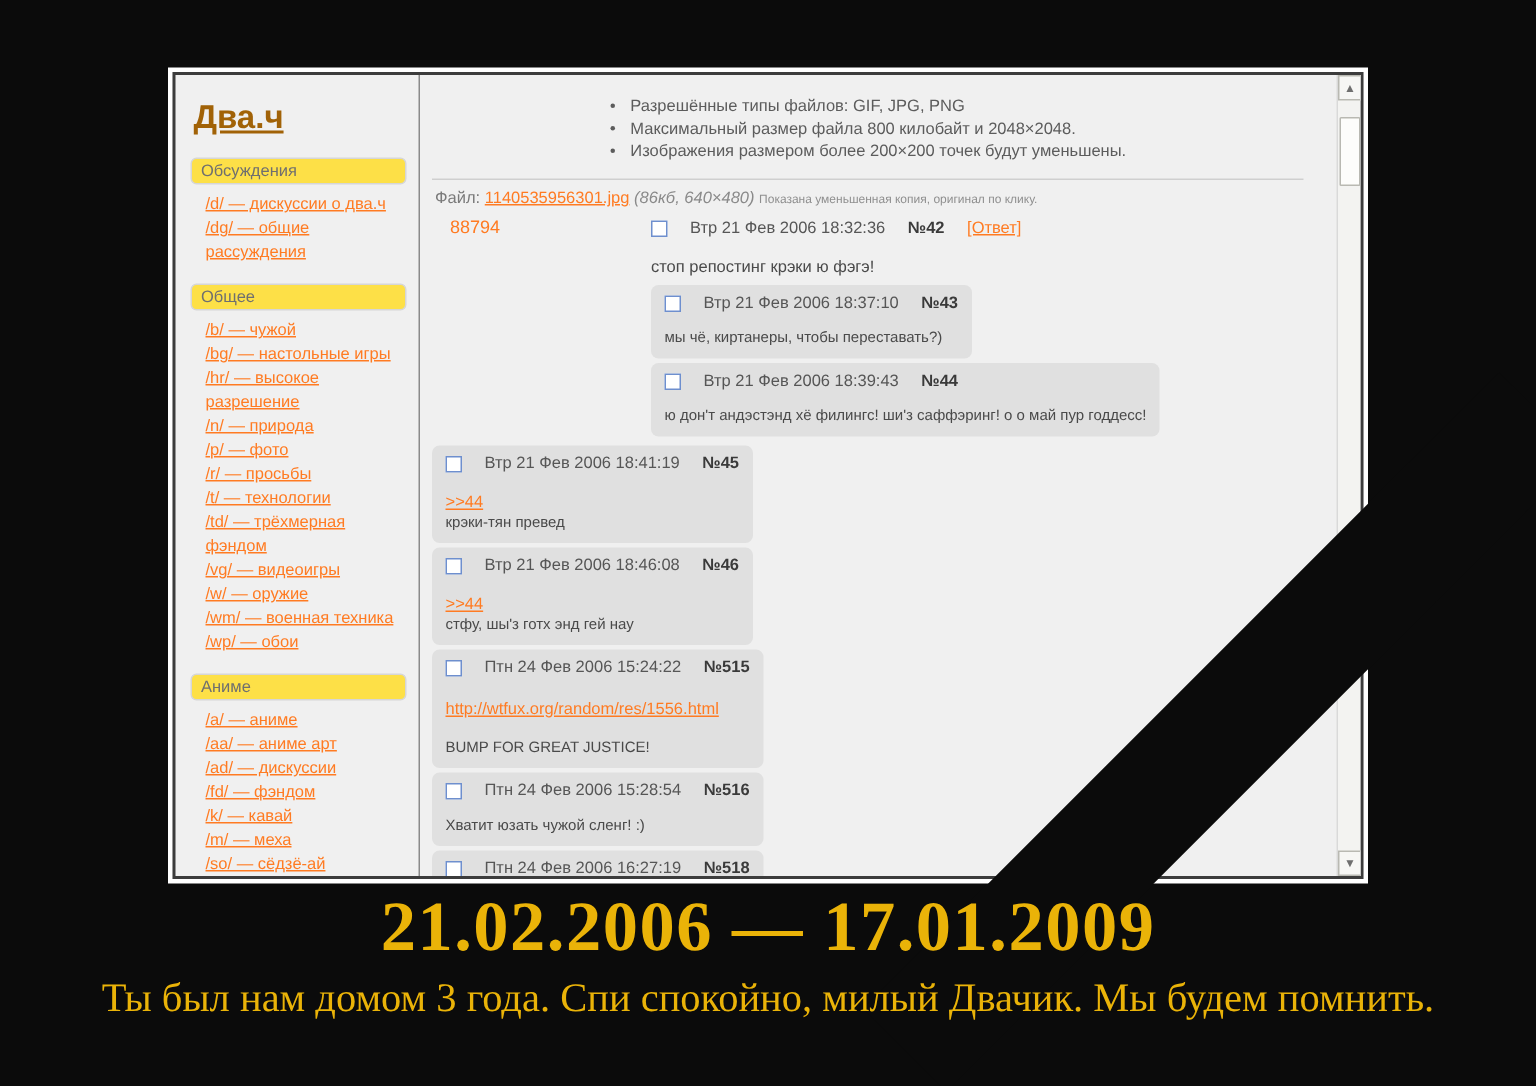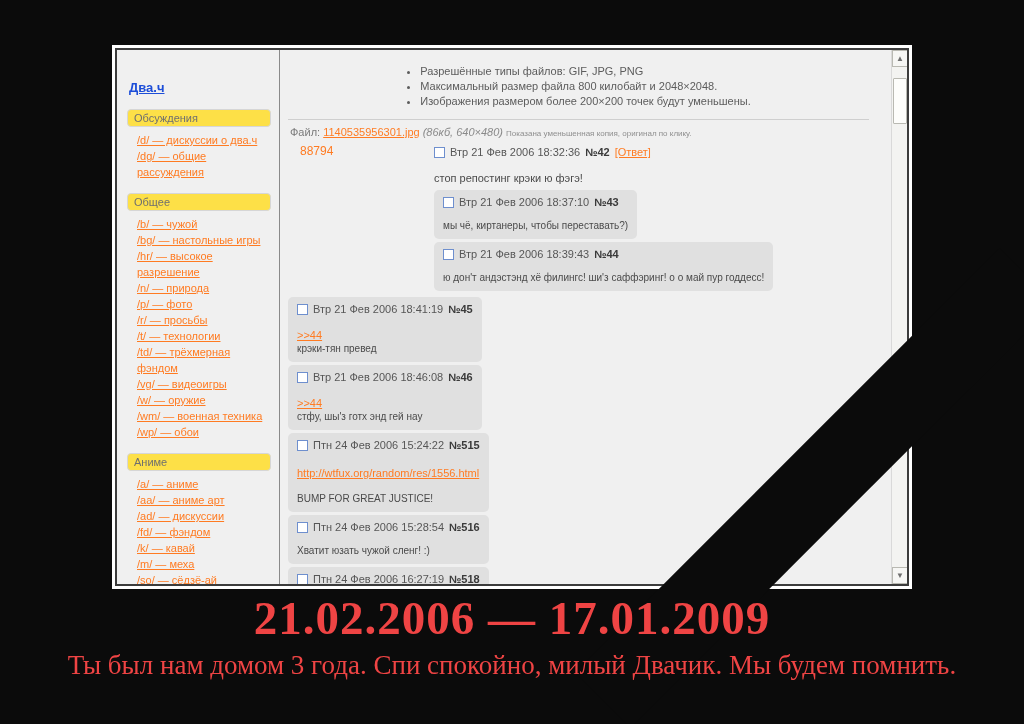--- a/index.html
+++ b/index.html
@@ -8,22 +8,22 @@
            font-family:"Liberation Sans", sans-serif; }
 
   
   .frame { position:absolute; left:112px; top:45px; width:800px; height:544px;
            background:#fff; padding:3px; z-index:1; }
   .frame-inner { width:100%; height:100%; border:2px solid #3c3c3c; background:#f0f0f0;
                  display:flex; overflow:hidden; }
 
   
   .sidebar { width:163px; border-right:1px solid #8a8a8a; padding:10px 8px 0 10px; flex:none; }
-  .logo { display:inline-block; color:#1d4ed8; font-weight:bold; font-size:13px;
-          text-decoration:underline; margin:20px 0 14px 2px; cursor:pointer; }
+  .logo { display:inline-block; color:#a16207; font-weight:bold; font-size:22px;
+          text-decoration:underline; margin:5px 0 14px 2px; cursor:pointer; }
   .section { margin-bottom:13px; }
   .section-pill { background:#fde047; border:1px solid #d6d6d6; border-radius:4px;
                   color:#6f6f6f; font-size:11px; padding:2px 6px; margin-bottom:5px; }
   .board-link { display:block; color:#ff7b22; font-size:11px; line-height:16px;
                 text-decoration:underline; margin-left:10px; cursor:pointer; }
 
   
   .content { flex:1; position:relative; padding:6px 22px 0 8px; overflow:hidden; }
   .rules { display:table; margin:8px auto 10px auto; color:#5c5c5c; font-size:11px;
            line-height:15px; list-style:disc; padding-left:14px; }
@@ -33,21 +33,21 @@
   .filerow .flabel { color:#7a7a7a; }
   .filerow a { color:#ff7b22; text-decoration:underline; cursor:pointer; }
   .filerow .fmeta { font-style:italic; color:#8a8a8a; }
   .filerow .fnote { font-size:8px; color:#8f8f8f; }
 
   .oprow { overflow:hidden; }
   .thumb { float:left; width:140px; padding:6px 0 0 12px; color:#ff7b22; font-size:12px;
            text-decoration:none; cursor:pointer; }
   .opcol { margin-left:146px; }
 
-  .post-header { display:flex; align-items:center; gap:5px; font-size:11px; color:#565656; }
+  .post-header { display:flex; align-items:center; gap:15px; font-size:11px; color:#565656; }
   .checkbox { width:11px; height:11px; background:#fff; border:1px solid #6e8fce;
               display:inline-block; flex:none; cursor:pointer; }
   .pdate { color:#565656; }
   .pnum { font-weight:bold; color:#3a3a3a; }
   .reply-link { color:#ff7b22; text-decoration:underline; cursor:pointer; }
   .op-header { margin-top:8px; }
   .op-text { font-size:11px; color:#4a4a4a; margin:14px 0 6px 0; }
 
   .bubble { display:table; background:#e0e0e0; border-radius:5px; padding:6px 9px 8px 9px;
             margin:3px 0; }
@@ -68,21 +68,21 @@
   .sb-down { bottom:0; }
   .sb-thumb { position:absolute; left:1px; top:28px; width:14px; height:46px;
               background:#fdfdfb; border:1px solid #b9b9b2; border-radius:1px; cursor:pointer; }
 
   
   .ribbon { position:absolute; left:515px; top:449px; width:600px; height:78px;
             background:#0b0b0b; transform:rotate(-45deg); z-index:3; }
 
   
   .memorial { position:absolute; left:0; top:592px; width:1024px; text-align:center;
-              z-index:4; font-family:"Liberation Serif", serif; color:#ef4444; }
+              z-index:4; font-family:"Liberation Serif", serif; color:#eab308; }
   .dates { font-size:47px; font-weight:bold; letter-spacing:1px; line-height:52px; }
   .epitaph { font-size:27px; margin-top:6px; }
 </style>
 </head>
 <body>
 
 <div class="stage">
 
   <div class="frame">
     <div class="frame-inner">

